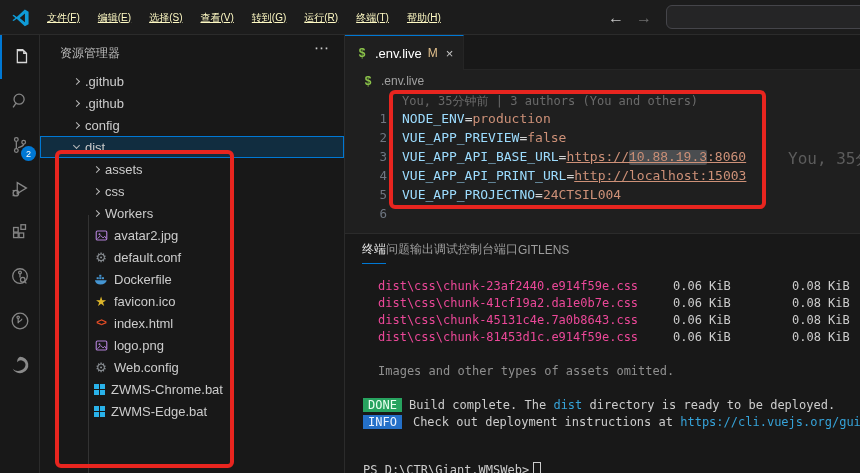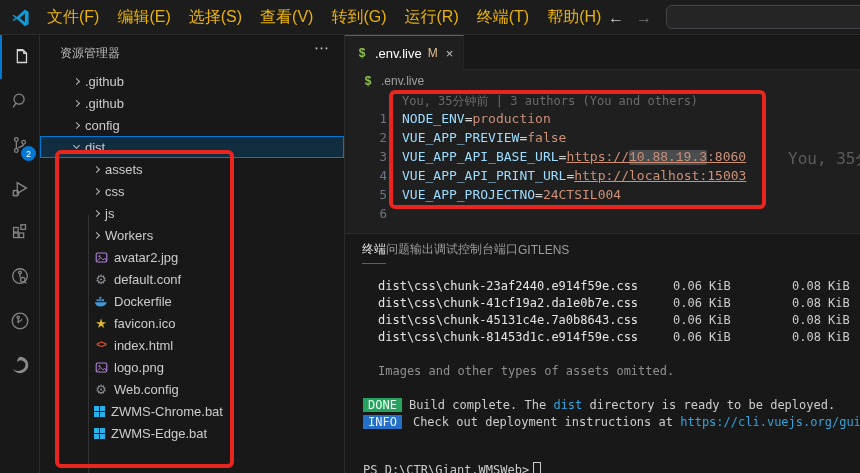--- a/index.html
+++ b/index.html
@@ -5,21 +5,21 @@
   * { box-sizing: border-box; }
   html,body { margin:0; padding:0; background:#1f1f1f; }
   body { width:860px; height:473px; overflow:hidden; position:relative;
          font-family:"Liberation Sans", sans-serif; -webkit-font-smoothing:antialiased; }
 
   
   .titlebar { position:absolute; left:0; top:0; width:860px; height:35px;
               background:#1c1c1c; border-bottom:1px solid #2b2b2b; overflow:hidden; }
   .vscode-logo { position:absolute; left:11px; top:8px; width:19px; height:19px; }
   .menus { position:absolute; left:38px; top:0; height:35px; display:flex; align-items:center; }
-  .menu-item { color:#eab308; font-size:16px; padding:3px 9px; border-radius:5px; white-space:nowrap; }
+  .menu-item { color:#fef9c3; font-size:10px; padding:3px 9px; border-radius:5px; white-space:nowrap;text-decoration:underline; }
   .nav-arrows { position:absolute; left:608px; top:0; height:35px; display:flex; align-items:center; gap:12px; }
   .nav-arrow { color:#c5c5c5; font-size:16px; line-height:1; }
   .nav-arrow.fwd { color:#6e6e6e; }
   .command-center { position:absolute; left:666px; top:5px; width:230px; height:24px;
                     background:#252526; border:1px solid #45454a; border-radius:6px; }
 
   
   .activitybar { position:absolute; left:0; top:35px; width:40px; height:438px;
                  background:#181818; border-right:1px solid #2b2b2b; display:flex; flex-direction:column; }
   .ab-item { width:40px; height:44px; display:flex; align-items:center; justify-content:center; position:relative; }
@@ -86,21 +86,21 @@
   .inline-blame { position:absolute; left:443px; top:2px; color:#5c5c5c; font-size:16px; white-space:nowrap; }
 
   
   .panel { position:absolute; left:0; top:198px; width:100%; height:240px; background:#181818; border-top:1px solid #2b2b2b; }
   .panel-tabs { display:flex; align-items:center; height:30px; padding-left:17px; }
   .ptab { color:#9d9d9d; font-size:12px; padding:6px 0 5px; }
   .ptab.active { color:#e7e7e7; border-bottom:1px solid #0078d4; }
   .term { position:absolute; left:0; top:30px; right:0; bottom:0; padding:14px 0 0 18px;
           font-family:"DejaVu Sans Mono", monospace; font-size:12px; line-height:17px; color:#cccccc; white-space:nowrap; }
   .trow { display:flex; }
-  .tpath { color:#e5e5e5; width:310px; padding-left:15px; }
+  .tpath { color:#ec4899; width:310px; padding-left:15px; }
   .tsize { width:119px; }
   .tnote { color:#8f8f8f; padding-left:15px; margin-top:17px; }
   .bline { margin-top:17px; }
   .badge-done { background:#27a35f; color:#eafff1; padding:0 5px; margin-right:7px; }
   .badge-info { background:#2470c8; color:#eaf3ff; padding:0 5px; margin-right:11px; }
   .cyan { color:#36a3d9; }
   .prompt-line { margin-top:31px; }
   .cursor { display:inline-block; width:8px; height:14px; border:1px solid #cccccc; vertical-align:-2px; margin-left:4px; }
 
   
@@ -219,24 +219,20 @@
     <div class="row pad1">
       <span class="chev r"></span>
       <span class="lbl">assets</span>
     </div>
     <div class="row pad1">
       <span class="chev r"></span>
       <span class="lbl">css</span>
     </div>
     <div class="row pad1">
       <span class="chev r"></span>
-      <span class="lbl">js</span>
-    </div>
-    <div class="row pad1">
-      <span class="chev r"></span>
       <span class="lbl">Workers</span>
     </div>
     <div class="row pad1">
       <span class="ficon">
         <svg width="13" height="13" viewBox="0 0 16 16">
             <rect x="1.5" y="2.5" width="13" height="11" rx="1.5" fill="none" stroke="#b180d7" stroke-width="1.4"></rect>
             <circle cx="5.5" cy="6.5" r="1.2" fill="#b180d7"></circle>
             <path d="M3 12 l4 -4 3 3 2 -2 2 3" fill="none" stroke="#b180d7" stroke-width="1.2"></path>
           </svg>
       </span>

